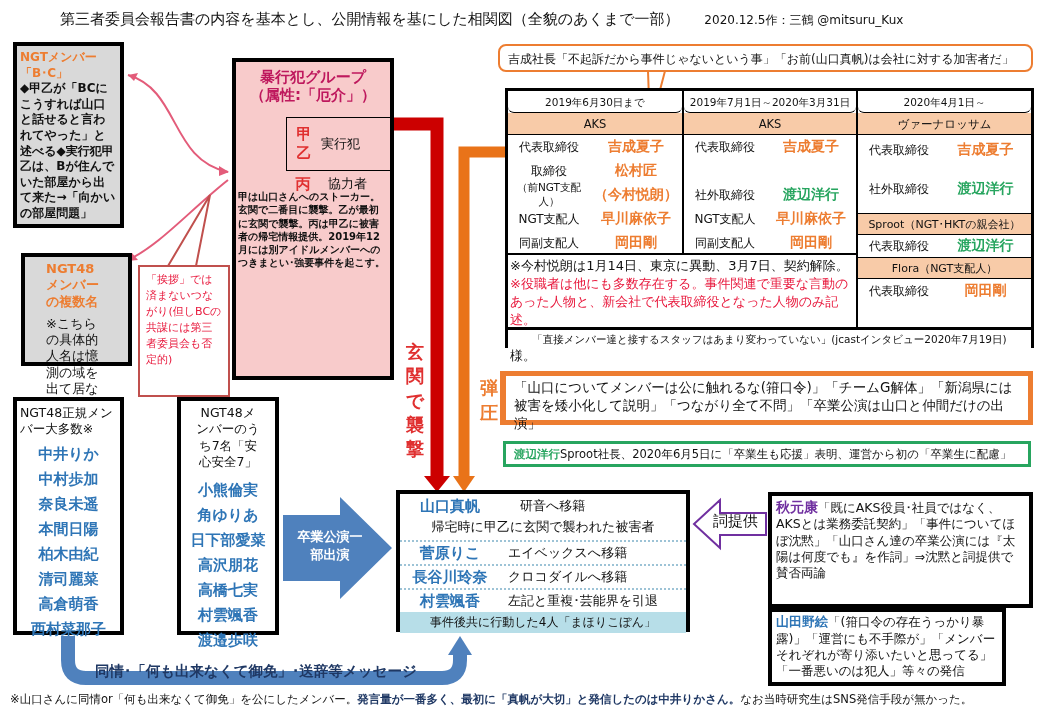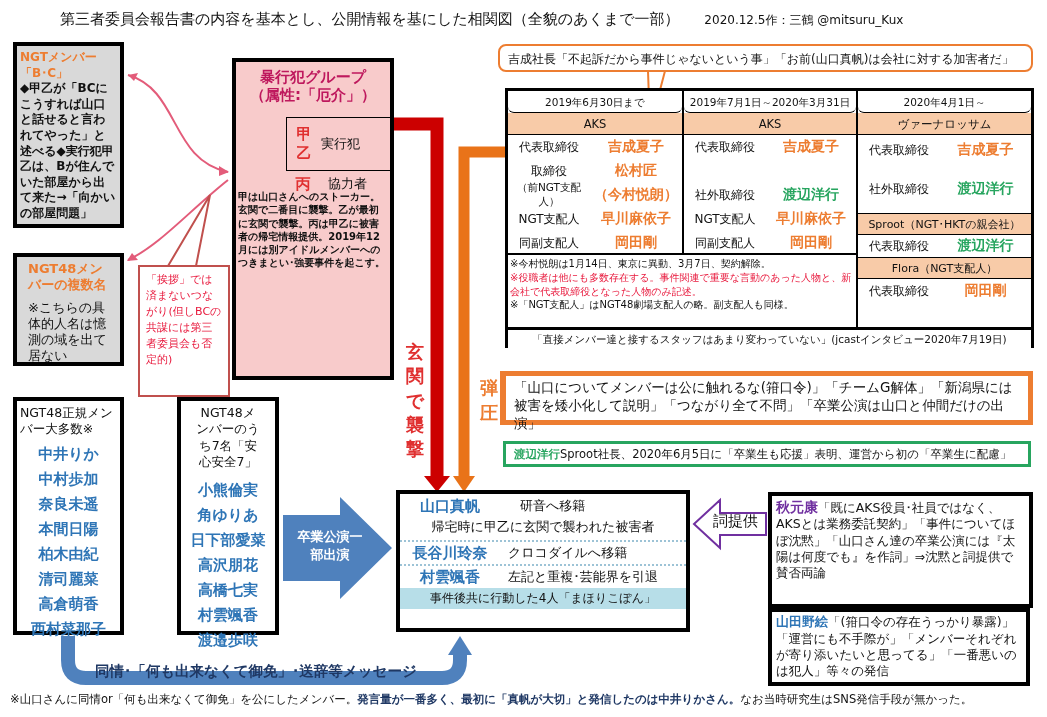--- a/index.html
+++ b/index.html
@@ -4,21 +4,21 @@
 <style>
   * { box-sizing: border-box; margin: 0; padding: 0; }
   body { width: 1047px; height: 717px; background: #ffffff; position: relative; overflow: hidden;
          font-family: "DejaVu Sans", "Liberation Sans", sans-serif; color: #111; }
   .abs { position: absolute; }
   .title { left: 60px; top: 10px; font-size: 15px; white-space: nowrap; }
   .title .credit { font-size: 12px; margin-left: 20px; }
 
   .box-bc { left: 13px; top: 42px; width: 111px; height: 186px; background: #d9d9d9; border: 4px solid #000; padding: 4px 3px; font-size: 12px; font-weight: bold; line-height: 1.3; }
   .box-bc .hd { color: #ed7d31; }
-  .box-multi { left: 13px; top: 253px; width: 111px; height: 113px; background: #d9d9d9; border: 4px solid #000; padding: 4px 11px; font-size: 13px; line-height: 1.25; }
+  .box-multi { left: 21px; top: 253px; width: 111px; height: 113px; background: #d9d9d9; border: 4px solid #000; padding: 4px 21px; font-size: 13px; line-height: 1.25; }
   .box-multi .hd { color: #ed7d31; font-weight: bold; font-size: 13px; margin-bottom: 6px; }
 
   .callout-greet { left: 138px; top: 265px; width: 92px; height: 132px; border: 2px solid #c0504d; background: #fff; padding: 5px 6px; font-size: 11px; color: #e8183c; line-height: 1.45; }
 
   .box-violent { left: 232px; top: 58px; width: 162px; height: 322px; background: #f8cbcb; border: 4px solid #000; }
   .box-violent .hd { color: #be185d; font-weight: bold; font-size: 15px; text-align: center; margin-top: 6px; line-height: 1.2; }
   .violent-table { position: absolute; left: 50px; top: 55px; width: 108px; }
   .violent-table .row { display: flex; align-items: center; }
   .violent-table .k { color: #e03030; font-weight: bold; font-size: 15px; width: 34px; text-align: center; }
   .violent-table .v { font-size: 13px; }
@@ -33,21 +33,21 @@
 
   .org-table { left: 505px; top: 88px; width: 529px; height: 260px; border: 3px solid #000; background: #000; }
   .col { position: absolute; top: 0; background: #fff; }
   .col .date { height: 22px; font-size: 10.5px; text-align: center; line-height: 22px; border-bottom: 1px solid #000; border-radius: 6px; }
   .col .co { height: 22px; background: #f8cba8; font-size: 11.5px; text-align: center; line-height: 22px; border-bottom: 1px solid #000; }
   .col .r { height: 24px; display: flex; align-items: center; font-size: 12px; }
   .col .r .role { width: 82px; text-align: center; }
   .col .r .nm { flex: 1; text-align: center; font-weight: bold; font-size: 14px; }
   .orange { color: #ed7d31; }
   .green { color: #27a55f; }
-  .note-cell { position: absolute; left: 0; top: 164px; width: 348px; height: 72px; background: #fff; font-size: 10px; line-height: 1.38; padding: 2px 2px; }
+  .note-cell { position: absolute; left: 0; top: 164px; width: 348px; height: 72px; background: #fff; font-size: 13px; line-height: 1.38; padding: 2px 2px; }
   .note-cell .red { color: #e8183c; }
   .sub-co { background: #f8cba8; font-size: 11px; text-align: center; height: 22px; line-height: 22px; border-top: 1px solid #000; border-bottom: 1px solid #000; }
   .interview { position: absolute; left: 0; top: 239px; width: 523px; height: 18px; background: #fff; font-size: 10.5px; text-align: center; line-height: 18px; }
 
   .box-pressure { left: 500px; top: 371px; width: 533px; height: 54px; border: 5px solid #ed7d31; border-left: 6px solid #ed7d31; background:#fff; font-size: 13.5px; line-height: 1.35; padding: 2px 8px; }
   .box-watanabe { left: 503px; top: 441px; width: 528px; height: 26px; border: 3px solid #27a55f; background: #fff; font-size: 11.5px; padding: 3px 8px; white-space: nowrap; }
 
   .box-regular { left: 13px; top: 397px; width: 111px; height: 238px; border: 4px solid #000; background:#fff; text-align: center; }
   .box-regular .hd { font-size: 12.5px; text-align: left; padding: 4px 3px; line-height: 1.3; }
   .names { color: #2e75b6; font-weight: bold; font-size: 15px; line-height: 25px; }
@@ -57,21 +57,21 @@
   .grad-arrow-label { left: 297px; top: 528px; color:#fff; font-size: 13px; font-weight: bold; line-height: 1.4; text-align:center; width: 66px; }
 
   .box-victims { left: 396px; top: 490px; width: 294px; height: 142px; border: 4px solid #000; background: #fff; }
   .vrow { display: flex; align-items: center; height: 24px; font-size: 13px; }
   .vrow .nm { color: #2e75b6; font-weight: bold; font-size: 15px; text-align: center; }
   .dotted { border-top: 2px dotted #9dc3d6; }
   .victims-foot { background: #b7dee8; font-size: 12px; text-align: center; height: 21px; line-height: 21px; }
 
   .lyric-label { left: 713px; top: 512px; font-size: 15px; }
   .box-akimoto { left: 768px; top: 492px; width: 265px; height: 116px; border: 4px solid #000; background: #fff; font-size: 12.5px; line-height: 1.3; padding: 2px 4px; }
-  .box-yamada { left: 768px; top: 608px; width: 262px; height: 78px; border: 4px solid #000; background: #fff; font-size: 12.5px; line-height: 1.3; padding: 2px 4px; }
+  .box-yamada { left: 768px; top: 608px; width: 238px; height: 78px; border: 4px solid #000; background: #fff; font-size: 12.5px; line-height: 1.3; padding: 2px 4px; }
   .purple { color: #7030a0; font-weight: bold; font-size: 14px; }
   .blue-nm { color: #2e75b6; font-weight: bold; font-size: 13px; }
 
   .msg-label { left: 95px; top: 662px; font-size: 14.5px; font-weight: bold; color: #1f3864; white-space: nowrap; }
   .footnote { left: 10px; top: 692px; font-size: 11.5px; white-space: nowrap; }
   .footnote .em { color: #1f3864; font-weight: bold; }
 
   svg.overlay { position: absolute; left: 0; top: 0; pointer-events: none; }
 </style>
 </head>
@@ -262,20 +262,24 @@
 
 <div class="abs grad-arrow-label">卒業公演一部出演</div>
 
 <div class="abs box-victims">
   <div class="vrow">
     <span class="nm" style="width:100px;">山口真帆</span>
     <span style="margin-left:20px;">研音へ移籍</span>
   </div>
   <div style="font-size:13px; text-align:center; height:22px;">帰宅時に甲乙に玄関で襲われた被害者</div>
   <div class="vrow dotted">
+    <span class="nm" style="width:100px;">菅原りこ</span>
+    <span style="margin-left:8px;">エイベックスへ移籍</span>
+  </div>
+  <div class="vrow dotted">
     <span class="nm" style="width:100px;">長谷川玲奈</span>
     <span style="margin-left:8px;">クロコダイルへ移籍</span>
   </div>
   <div class="vrow dotted">
     <span class="nm" style="width:100px;">村雲颯香</span>
     <span style="margin-left:8px;">左記と重複･芸能界を引退</span>
   </div>
   <div class="victims-foot">事件後共に行動した4人「まほりこぽん」</div>
 </div>
 

